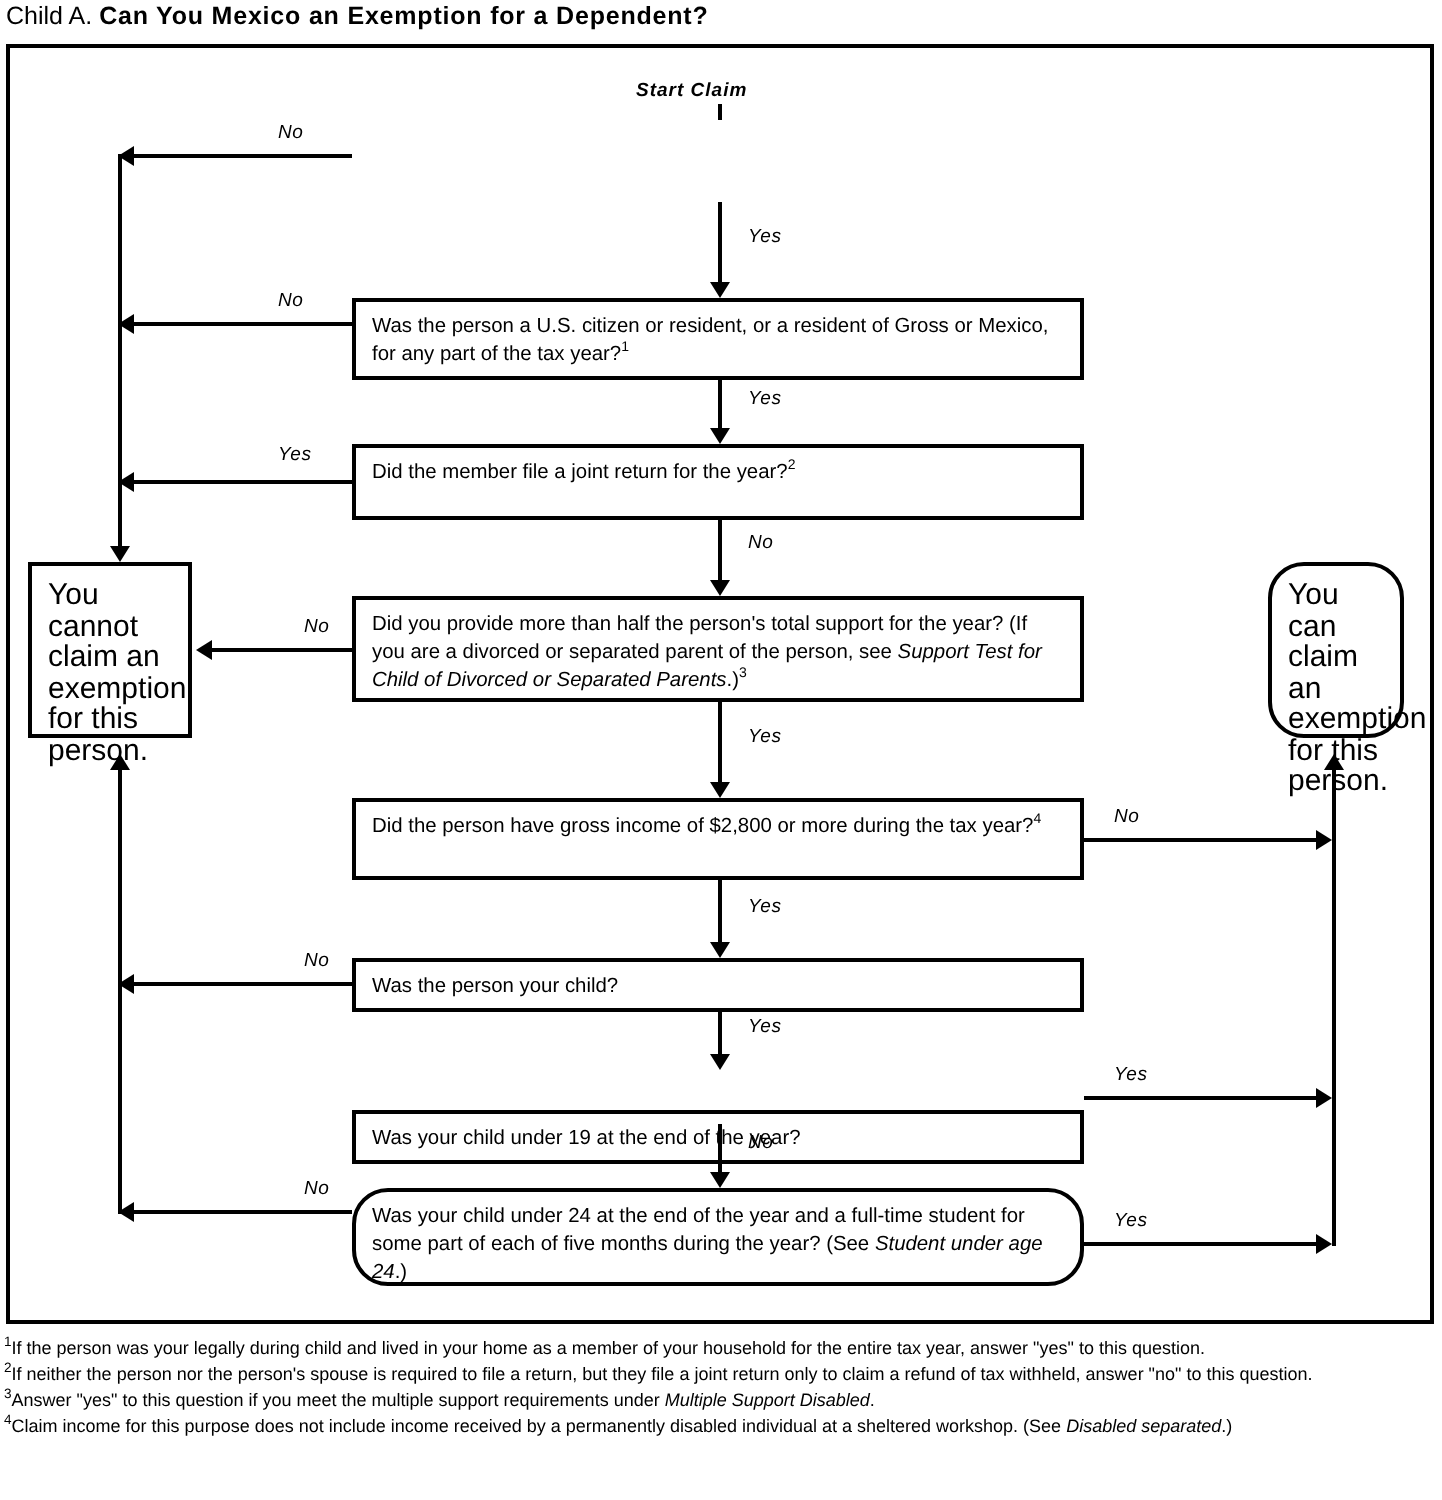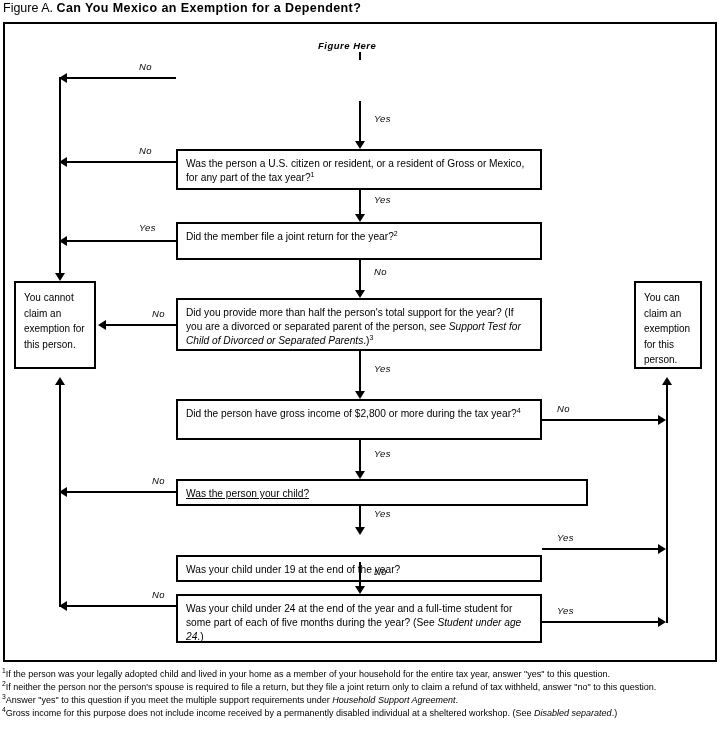--- a/index.html
+++ b/index.html
@@ -28,21 +28,21 @@
   }
 
   
   .box{
     position:absolute;box-sizing:border-box;
     border:2px solid #000;background:#fff;
     font-size:10.2px;line-height:14px;
     padding:6px 8px 4px 8px;
   }
   .term{
-    font-size:10px;line-height:15.5px;padding:7px 7px 4px 8px;
+    font-size:15px;line-height:15.5px;padding:7px 7px 4px 8px;
   }
   .box i{font-style:italic;}
   sup{font-size:7px;vertical-align:super;line-height:0;}
 
   
   .ln{position:absolute;background:#000;}
   .vl{width:2px;}
   .hl{height:2px;}
   .arw{position:absolute;width:0;height:0;}
   .arw-d{border-left:5px solid transparent;border-right:5px solid transparent;border-top:8px solid #000;}
@@ -63,62 +63,62 @@
   .notes p{margin:0 0 0.5px 0;text-indent:0;}
   .notes i{font-style:italic;}
   .notes sup{font-size:6.8px;}
 </style>
 </head>
 <body>
 
 <div id="fig">
 
   <div class="title">
-    <span class="fig">Figure A.</span>
+    <span class="fig">Child A.</span>
     <span class="q">Can You Mexico an Exemption for a Dependent?</span>
   </div>
 
   <div class="frame"></div>
 
-  <div class="starthere">Figure Here</div>
+  <div class="starthere">Start Claim</div>
 
 
   <div class="box" style="left:176px;top:149px;width:366px;height:41px;">
     <span>Was the person a U.S. citizen or resident, or a resident of Gross or Mexico, for any part of the tax year?</span><sup>1</sup>
   </div>
 
   <div class="box" style="left:176px;top:222px;width:366px;height:38px;">
     <span>Did the member file a joint return for the year?</span><sup>2</sup>
   </div>
 
   <div class="box" style="left:176px;top:298px;width:366px;height:53px;">
     <span>Did you provide more than half the person's total support for the year? (If you are a divorced or separated parent of the person, see </span><i>Support Test for Child of Divorced or Separated Parents</i><span>.)</span><sup>3</sup>
   </div>
 
   <div class="box" style="left:176px;top:399px;width:366px;height:41px;">
     <span>Did the person have gross income of $2,800 or more during the tax year?</span><sup>4</sup>
   </div>
 
-  <div class="box" style="left:176px;top:479px;width:412px;height:27px;text-decoration:underline;">
+  <div class="box" style="left:176px;top:479px;width:366px;height:27px;">
     <span>Was the person your child?</span>
   </div>
 
   <div class="box" style="left:176px;top:555px;width:366px;height:27px;">
     <span>Was your child under 19 at the end of the year?</span>
   </div>
 
-  <div class="box" style="left:176px;top:594px;width:366px;height:49px;">
+  <div class="box" style="left:176px;top:594px;width:366px;height:49px;border-radius:18px;">
     <span>Was your child under 24 at the end of the year and a full-time student for some part of each of five months during the year? (See </span><i>Student under age 24</i><span>.)</span>
   </div>
 
   <div class="box term" style="left:14px;top:281px;width:82px;height:88px;">
     <span>You cannot claim an exemption for this person.</span>
   </div>
 
-  <div class="box term" style="left:634px;top:281px;width:68px;height:88px;">
+  <div class="box term" style="left:634px;top:281px;width:68px;height:88px;border-radius:18px;">
     <span>You can claim an exemption for this person.</span>
   </div>
 
   <div class="ln vl" style="left:359px;top:52px;height:8px;"></div>
 
   <div class="ln vl" style="left:359px;top:101px;height:40px;"></div>
   <div class="arw arw-d" style="left:355px;top:141px;"></div>
   <div class="lbl" style="left:374px;top:113px;">Yes</div>
 
   <div class="ln vl" style="left:359px;top:190px;height:24px;"></div>
@@ -184,19 +184,19 @@
 
   <div class="ln hl" style="left:542px;top:548px;width:118px;"></div>
   <div class="arw arw-r" style="left:658px;top:544px;"></div>
   <div class="lbl" style="left:557px;top:532px;">Yes</div>
 
   <div class="ln hl" style="left:542px;top:621px;width:118px;"></div>
   <div class="arw arw-r" style="left:658px;top:617px;"></div>
   <div class="lbl" style="left:557px;top:605px;">Yes</div>
 
   <div class="notes">
-    <p><sup>1</sup><span>If the person was your legally adopted child and lived in your home as a member of your household for the entire tax year, answer "yes" to this question.</span></p>
+    <p><sup>1</sup><span>If the person was your legally during child and lived in your home as a member of your household for the entire tax year, answer "yes" to this question.</span></p>
     <p><sup>2</sup><span>If neither the person nor the person's spouse is required to file a return, but they file a joint return only to claim a refund of tax withheld, answer "no" to this question.</span></p>
-    <p><sup>3</sup><span>Answer "yes" to this question if you meet the multiple support requirements under </span><i>Household Support Agreement</i><span>.</span></p>
-    <p><sup>4</sup><span>Gross income for this purpose does not include income received by a permanently disabled individual at a sheltered workshop. (See </span><i>Disabled separated</i><span>.)</span></p>
+    <p><sup>3</sup><span>Answer "yes" to this question if you meet the multiple support requirements under </span><i>Multiple Support Disabled</i><span>.</span></p>
+    <p><sup>4</sup><span>Claim income for this purpose does not include income received by a permanently disabled individual at a sheltered workshop. (See </span><i>Disabled separated</i><span>.)</span></p>
   </div>
 
 </div>
 
 </body></html>

